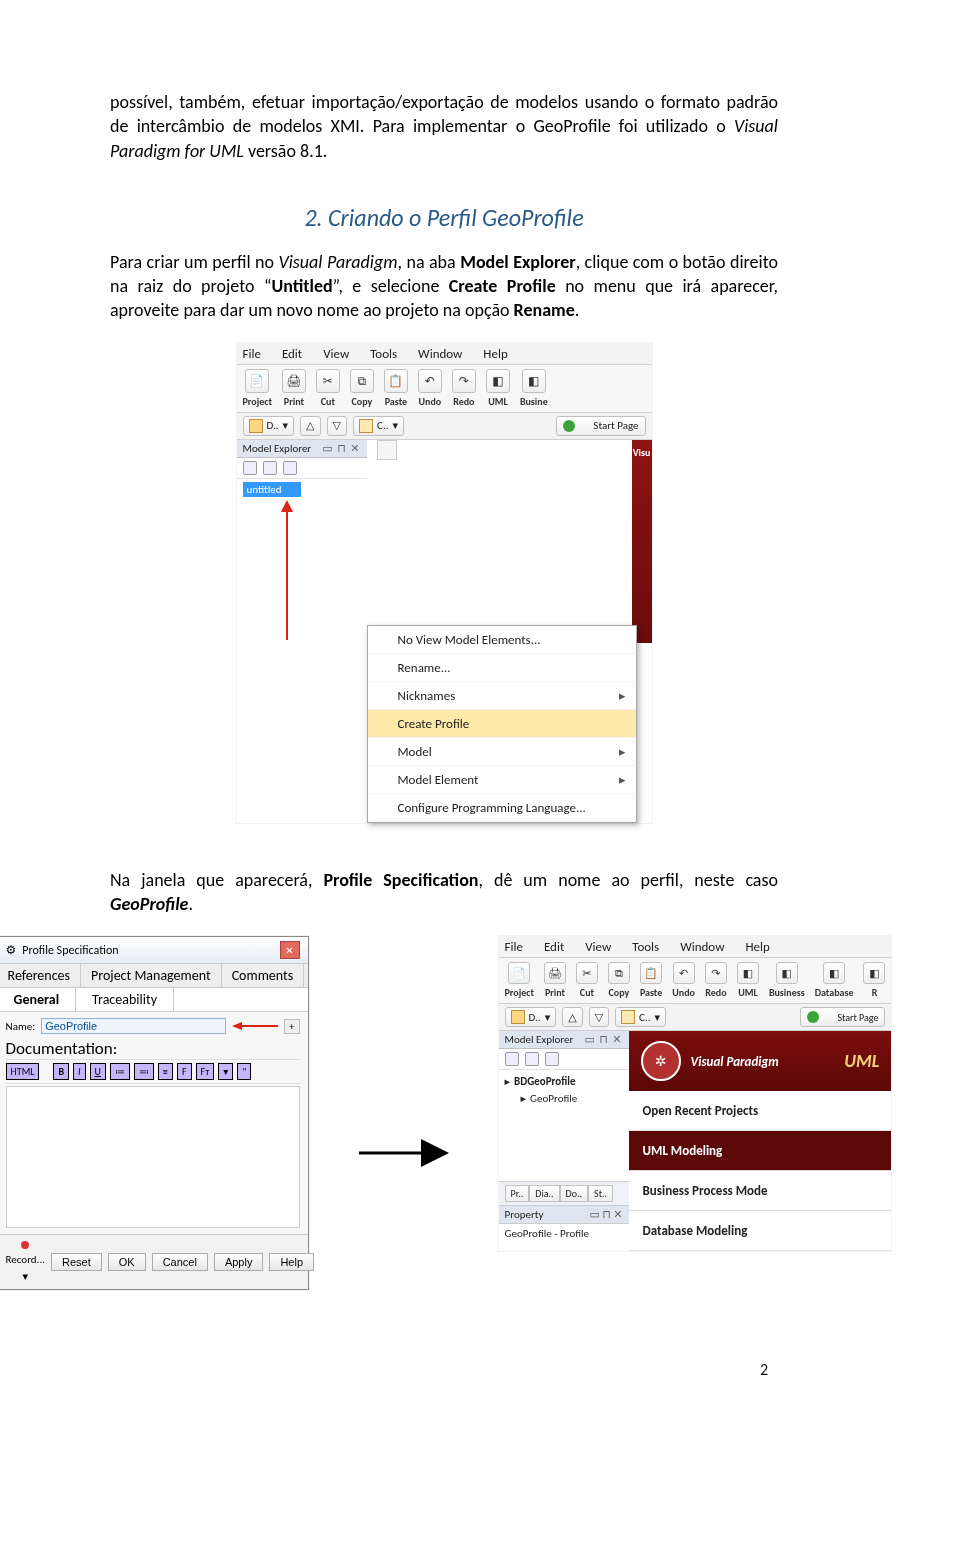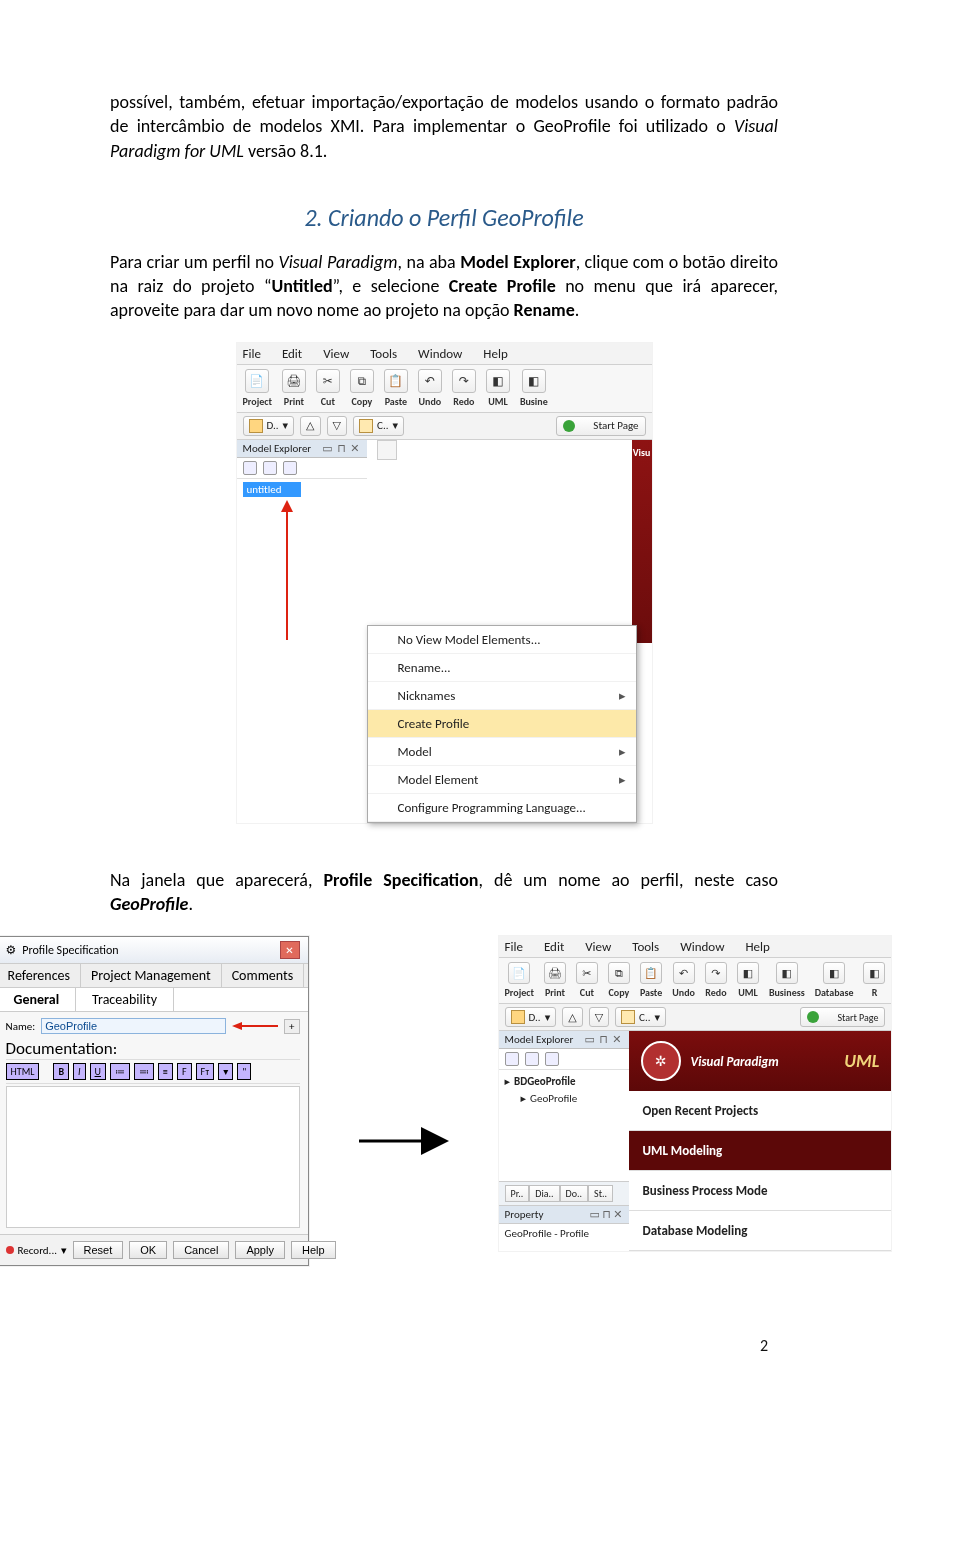--- a/index.html
+++ b/index.html
@@ -153,21 +153,21 @@
     margin-bottom:2px;
   }
   .doc-tools .btn { border:1px solid #000000; padding:1px 4px; background:#c4b5fd; }
   .doc-area {
     border:1px solid #ccc; background:#fff; height:140px;
   }
   .dlg-bot {
     padding:6px 8px; display:flex; gap:6px; align-items:center; background:#f2f2f2;
     border-top:1px solid #ccc;
   }
-  .dlg-bot .rec { display:flex; align-items:center; gap:4px; margin-right:auto; }
+  .dlg-bot .rec { display:flex; align-items:center; gap:4px; margin-right:auto;flex-direction:column; }
   .dlg-bot .rec .dot { width:8px;height:8px;border-radius:50%;background:#d33; }
   .dlg-bot button { font-size:11px; padding:2px 10px; border:1px solid #aaa; background:linear-gradient(#fff,#e6e6e6); }
 
   
   .vp2 {
     width: 395px; font-size:10px; color:#222; background:#fff;
     box-shadow:0 0 0 1px rgba(0,0,0,.05);
   }
   .vp2 .toolbar .tool .ico{ width:20px; height:20px; font-size:11px;}
   .banner {

